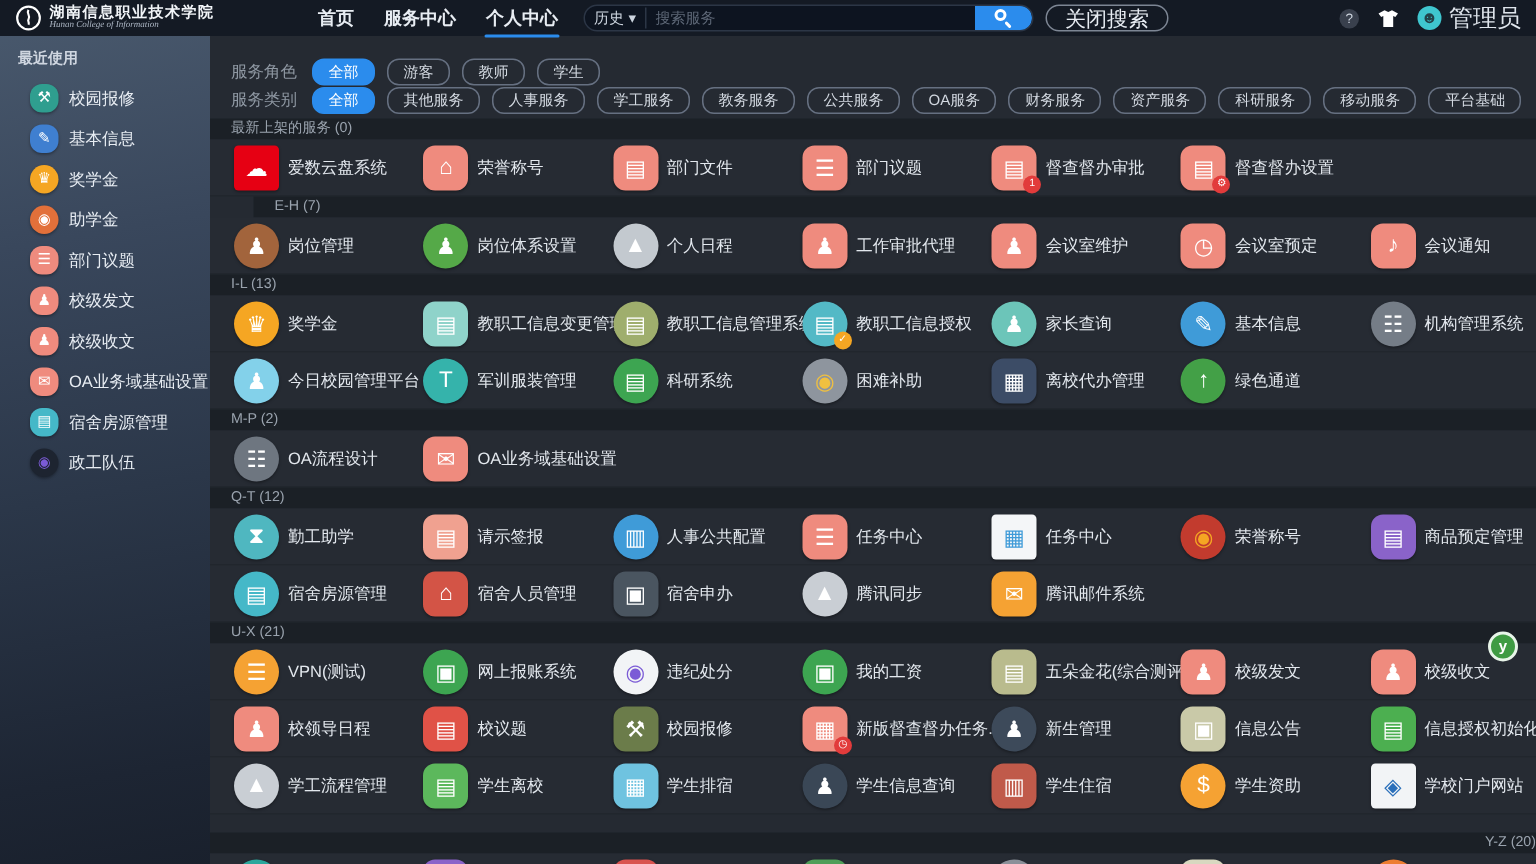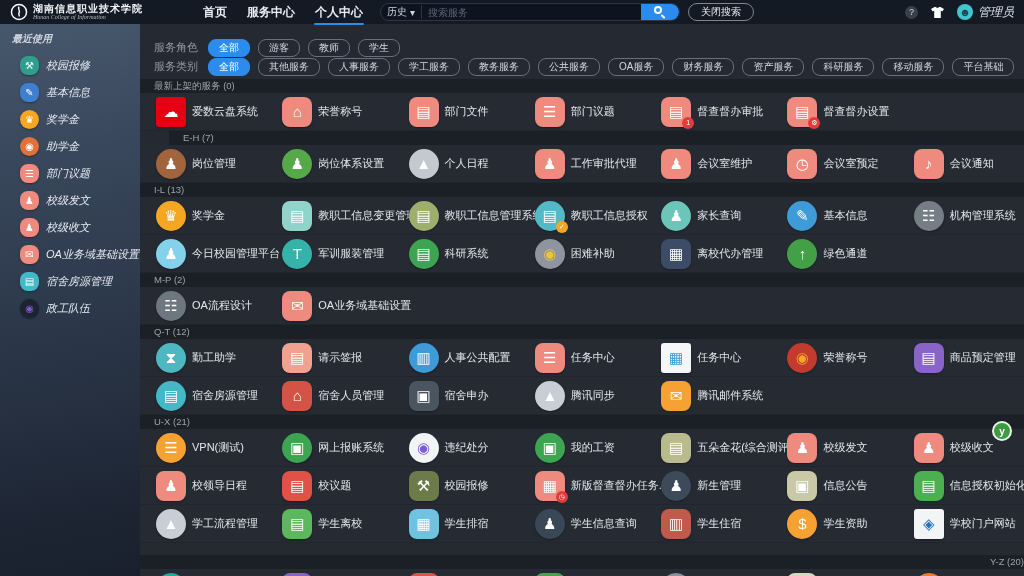--- a/index.html
+++ b/index.html
@@ -12,51 +12,51 @@
   
   .topbar { height:24px; background:var(--topbar,#141a24); display:flex; align-items:center;
     padding:0 10px; gap:8px; position:relative; z-index:5; }
   .logo-wrap { display:flex; align-items:center; gap:5px; min-width:178px; }
   .logo-mark { width:18px; height:18px; flex:0 0 auto; }
   .school-text { line-height:1; }
   .school-cn { font-size:10px; font-weight:bold; color:#f2f5f8; letter-spacing:1px;
     font-family:"Liberation Serif","DejaVu Serif",serif; }
   .school-en { font-size:6px; color:#aeb8c6; font-style:italic;
     font-family:"Liberation Serif","DejaVu Serif",serif; }
-  .topnav { display:flex; gap:18px; margin-left:6px; }
+  .topnav { display:flex; gap:18px; margin-left:15px; }
   .nav-item { font-size:12px; font-weight:bold; color:#e8edf3; cursor:pointer;
     padding:4px 1px 3px; position:relative; }
   .nav-item.active::after { content:""; position:absolute; left:0; right:0; bottom:-1px;
     height:2px; background:var(--accent,#2b8ced); border-radius:1px; }
   .searchbox { display:flex; align-items:center; height:18px; margin-left:8px;
     background:#0d1420; border:1px solid #2c3646; border-radius:9px; width:300px; overflow:hidden; }
   .history-dd { display:flex; align-items:center; gap:3px; font-size:10px; color:#cdd5df;
     padding:0 6px; border-right:1px solid #2c3646; cursor:pointer; white-space:nowrap; }
   .searchbox input { flex:1; background:transparent; border:0; outline:0; color:#cfd6e0;
     font-size:10px; padding:0 6px; font-family:inherit; }
   .searchbox input::placeholder { color:#5d6776; }
   .search-btn { width:38px; height:18px; background:var(--accent,#2b8ced); border:0;
     border-radius:0 9px 9px 0; cursor:pointer; position:relative; flex:0 0 auto; }
   .mag { position:absolute; left:13px; top:3px; width:8px; height:8px; border:2px solid #fff;
     border-radius:50%; }
   .mag::after { content:""; position:absolute; width:2px; height:5px; background:#fff;
     left:6px; top:6px; transform:rotate(-45deg); border-radius:1px; }
   .close-search { height:18px; padding:0 12px; border:1px solid #7d8694; border-radius:9px;
-    background:transparent; color:#e8edf3; font-size:10px; cursor:pointer; font-family:inherit; }
+    background:transparent; color:#e8edf3; font-size:14px; cursor:pointer; font-family:inherit; }
   .top-right { margin-left:auto; display:flex; align-items:center; gap:12px; }
   .help-ic { width:13px; height:13px; border-radius:50%; background:#39404d; color:#cfd6e0;
     font-size:9px; display:flex; align-items:center; justify-content:center; cursor:pointer; }
   .shirt-ic { width:15px; height:13px; cursor:pointer; }
   .user-chip { display:flex; align-items:center; gap:5px; cursor:pointer; }
   .avatar { width:16px; height:16px; border-radius:50%; background:#3fc6cf; color:#23424a;
     font-size:11px; line-height:16px; text-align:center; overflow:hidden; }
-  .user-name { font-size:12px; color:#dfe5ec;font-style:italic; }
+  .user-name { font-size:16px; color:#dfe5ec; }
   
   .layout { display:flex; height:552px; }
-  .sidebar { width:140px; flex:0 0 auto; padding:8px 0 0 12px;font-style:italic; }
+  .sidebar { width:140px; flex:0 0 auto; padding:8px 0 0 12px; }
   .sidebar-title { font-size:10px; font-weight:bold; color:#cfd6e0; margin-bottom:10px; }
   .side-item { display:flex; align-items:center; gap:7px; margin:0 0 8px 8px; cursor:pointer; }
   .side-item .sicon { width:19px; height:19px; flex:0 0 auto; display:flex; align-items:center;
     justify-content:center; font-size:10px; color:#fff; }
   .side-item .slabel { font-size:11px; color:#e8edf3; white-space:nowrap; }
   .content { flex:1; background:var(--panel,#252a32); padding-top:14px; overflow:hidden; }
   .filter-row { display:flex; align-items:center; padding:2px 0 2px 14px; height:19px; }
   .filter-label { font-size:11px; color:#8f98a3; margin-right:10px; white-space:nowrap; }
   .pill { font-size:10px; color:#d2d8e0; border:1px solid #667081; border-radius:8px;
     padding:1px 10px; margin-right:8px; cursor:pointer; white-space:nowrap; }

